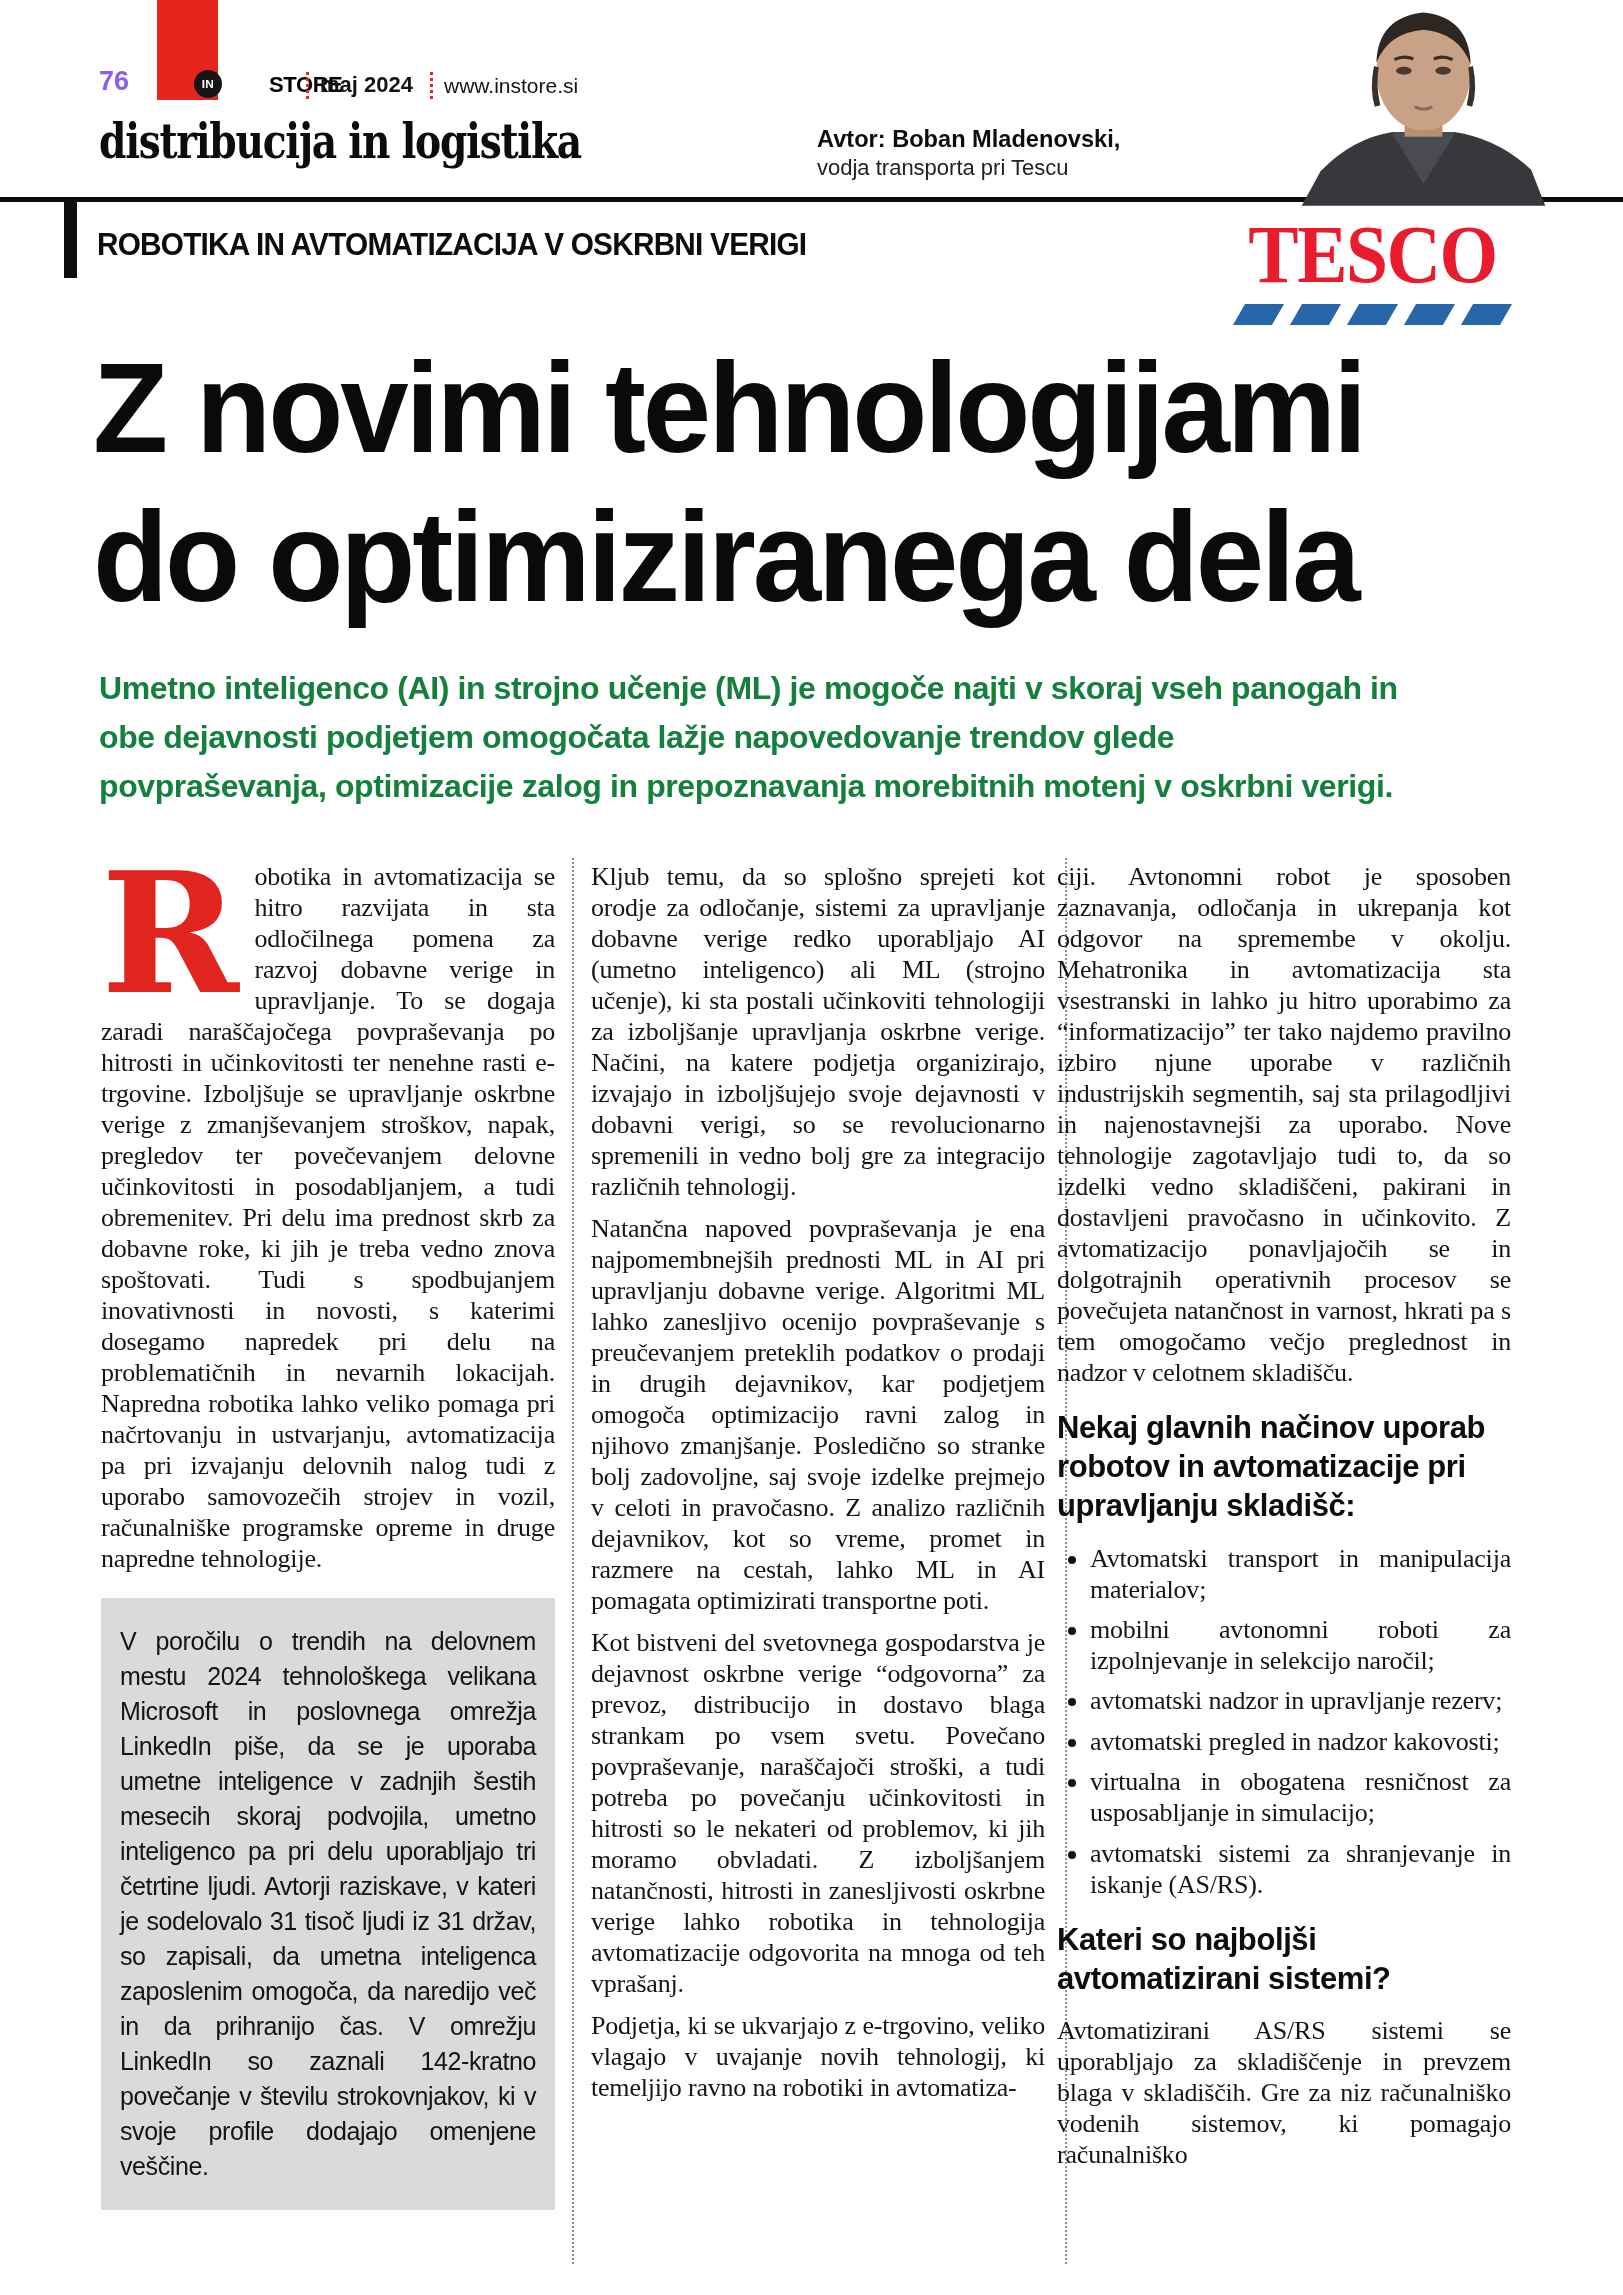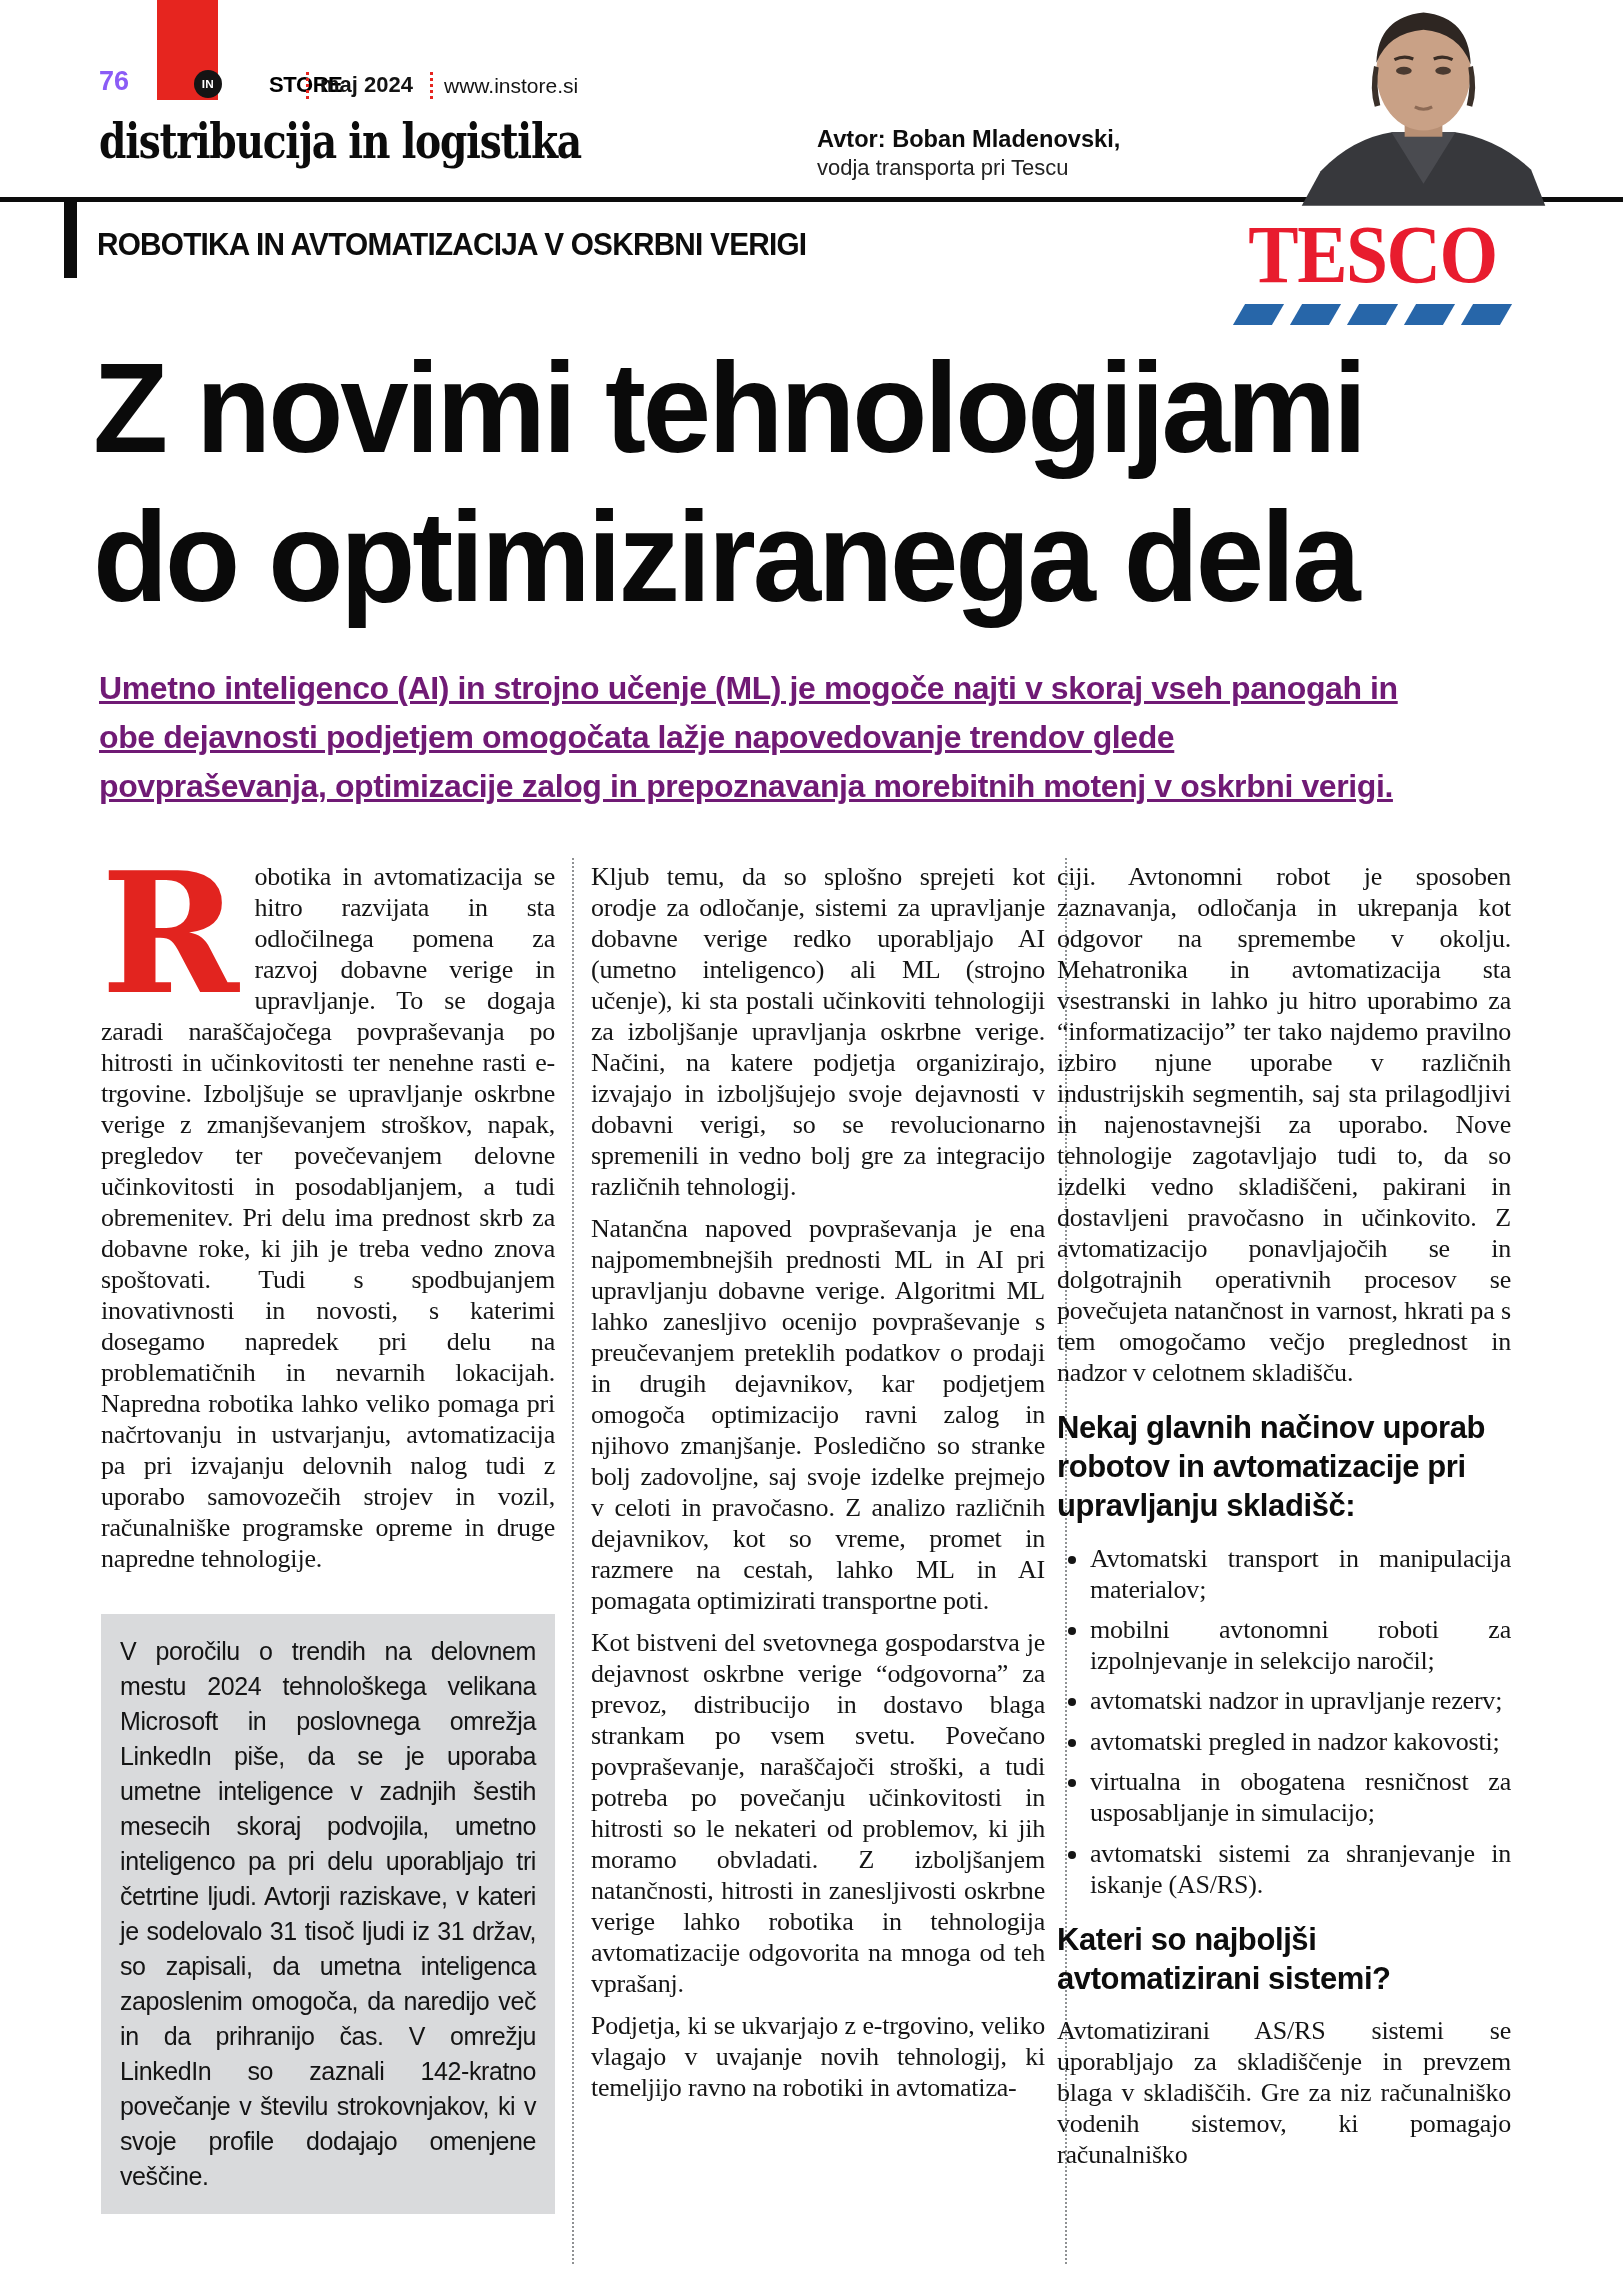--- a/index.html
+++ b/index.html
@@ -32,33 +32,33 @@
   
   .tesco { position:absolute; left:1221px; top:212px; width:303px; text-align:center; }
   .tesco-word { font:700 82px/1.05 "Liberation Serif",serif; color:#e81c2e; letter-spacing:-1.6px;
     transform:scaleX(0.92); transform-origin:center top; }
   .tesco-dashes { display:flex; justify-content:center; gap:18px; margin-top:6.3px; }
   .tesco-dash { width:39px; height:21px; background:#2766a9; transform:skewX(-30deg); }
   
   .headline { position:absolute; left:93px; top:333px; width:1492px; font:700 123px/144px "Liberation Sans",sans-serif;
     letter-spacing:-3.1px; color:#0a0a0a; transform:scaleY(1.04); transform-origin:left top; }
   .lead { position:absolute; left:99px; top:664px; width:1311px;
-    font:700 32px/49px "Liberation Sans",sans-serif; letter-spacing:-0.4px; color:#701a75;text-decoration:underline; }
+    font:700 32px/49px "Liberation Sans",sans-serif; letter-spacing:-0.4px; color:#15803d; }
   
   .col { position:absolute; top:861px; width:454px; height:1435px; overflow:hidden; }
   .col1 { left:101px; } .col2 { left:591px; } .col3 { left:1057px; }
   .col-sep { position:absolute; top:858px; height:1406px; width:0; border-left:2.4px dotted #8f9193; }
   .col-sep.a { left:572px; } .col-sep.b { left:1065px; }
   .body-text p, .body-text li {
     font-family:"Liberation Serif",serif; font-size:26px; line-height:31px;
     letter-spacing:-0.2px; text-align:justify; color:#151515; margin:0 0 11px;
   }
   .dropcap { float:left; font-family:"DejaVu Serif",serif; font-weight:700; color:#e2241f;
     font-size:166px; line-height:119px; padding:12.6px 15.7px 4.7px 0; }
-  .infobox { background:#d9dadc; padding:20px 19px; margin-top:40px; }
+  .infobox { background:#d9dadc; padding:26px 19px; margin-top:24px; }
   .infobox p { font:400 25px/35px "Liberation Sans",sans-serif; letter-spacing:-0.4px;
     text-align:justify; color:#141414; margin:0; }
   .subhead { font:700 31px/39px "Liberation Sans",sans-serif; letter-spacing:-0.4px; color:#0d0d0d; margin:20.4px 0 17.3px; }
   ul.bullets { list-style:disc; padding-left:33px; margin:0 0 7.9px; }
   ul.bullets li { margin-bottom:9.4px; }
 </style>
 </head>
 <body>
 
 <div class="page">

